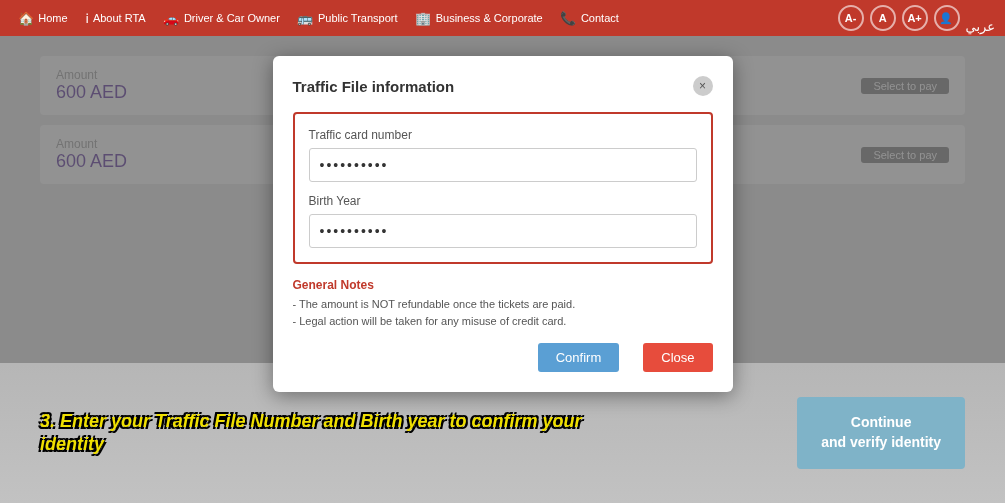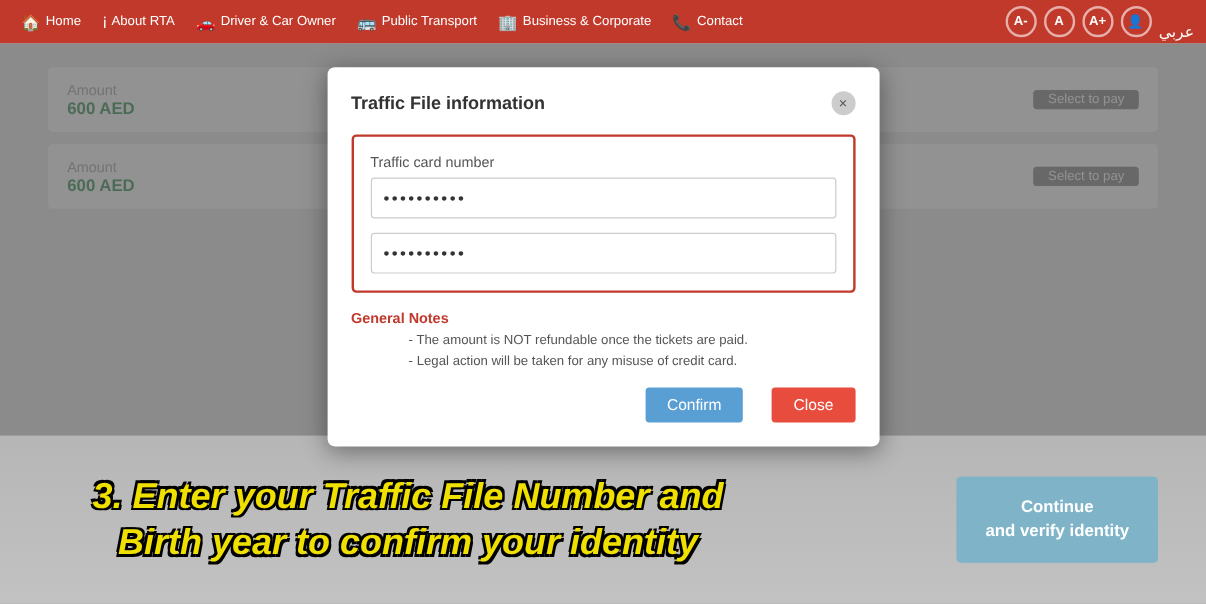--- a/index.html
+++ b/index.html
@@ -84,21 +84,21 @@
       background: white;
       border-radius: 4px;
       padding: 12px 16px;
       margin-bottom: 10px;
       display: flex;
       justify-content: space-between;
       align-items: center;
     }
 
     .bg-amount { color: #999; font-size: 12px; }
-    .bg-amount-val { color: #15803d; font-weight: bold; font-size: 14px; }
+    .bg-amount-val { color: #4c1d95; font-weight: normal; font-size: 18px; }
     .bg-select-btn {
       background: #737373;
       color: white;
       border: none;
       padding: 2px 12px;
       font-size: 11px;
       border-radius: 3px;
     }
 
     
@@ -189,21 +189,20 @@
     .general-notes-title {
       color: #c0392b;
       font-size: 12px;
       font-weight: bold;
       margin-bottom: 4px;
     }
     .general-notes p {
       font-size: 11px;
       color: #555;
       line-height: 1.5;
-      margin-left: 48px;
     }
 
     
     .modal-footer {
       display: flex;
       justify-content: flex-end;
       gap: 24px;
     }
     .btn-confirm {
       background: #5a9fd4;
@@ -233,28 +232,27 @@
       background: linear-gradient(to bottom, rgba(200,200,200,0.7), rgba(200,200,200,0.9));
       padding: 20px 40px;
       display: flex;
       align-items: center;
       justify-content: space-between;
       z-index: 6;
       min-height: 140px;
     }
 
     .instruction-text {
-      font-size: 30px;
+      font-size: 18px;
       font-weight: 900;
       color: #f0e000;
       text-shadow: -2px -2px 0 #000, 2px -2px 0 #000, -2px 2px 0 #000, 2px 2px 0 #000;
       line-height: 1.3;
       max-width: 600px;
       font-style: italic;
-      text-align: center;
     }
 
     .step-number {
       color: #f0e000;
       font-weight: 900;
       font-style: italic;
     }
 
     .continue-btn {
       background: #7fb3c8;
@@ -331,20 +329,21 @@
   <div class="modal">
     <div class="modal-header">
       <span class="modal-title">Traffic File information</span>
       <button class="modal-close">×</button>
     </div>
 
     <div class="modal-form-section">
       <label class="form-label">Traffic card number</label>
       <input class="form-input input-masked" type="password" value="••••••••••" style="">
 
+      <label class="form-label">Birth Year</label>
       <input class="form-input input-masked" type="password" value="••••••••••" style="">
     </div>
 
     <div class="general-notes">
       <div class="general-notes-title">General Notes</div>
       <p>- The amount is NOT refundable once the tickets are paid.</p>
       <p>- Legal action will be taken for any misuse of credit card.</p>
     </div>
 
     <div class="modal-footer">

